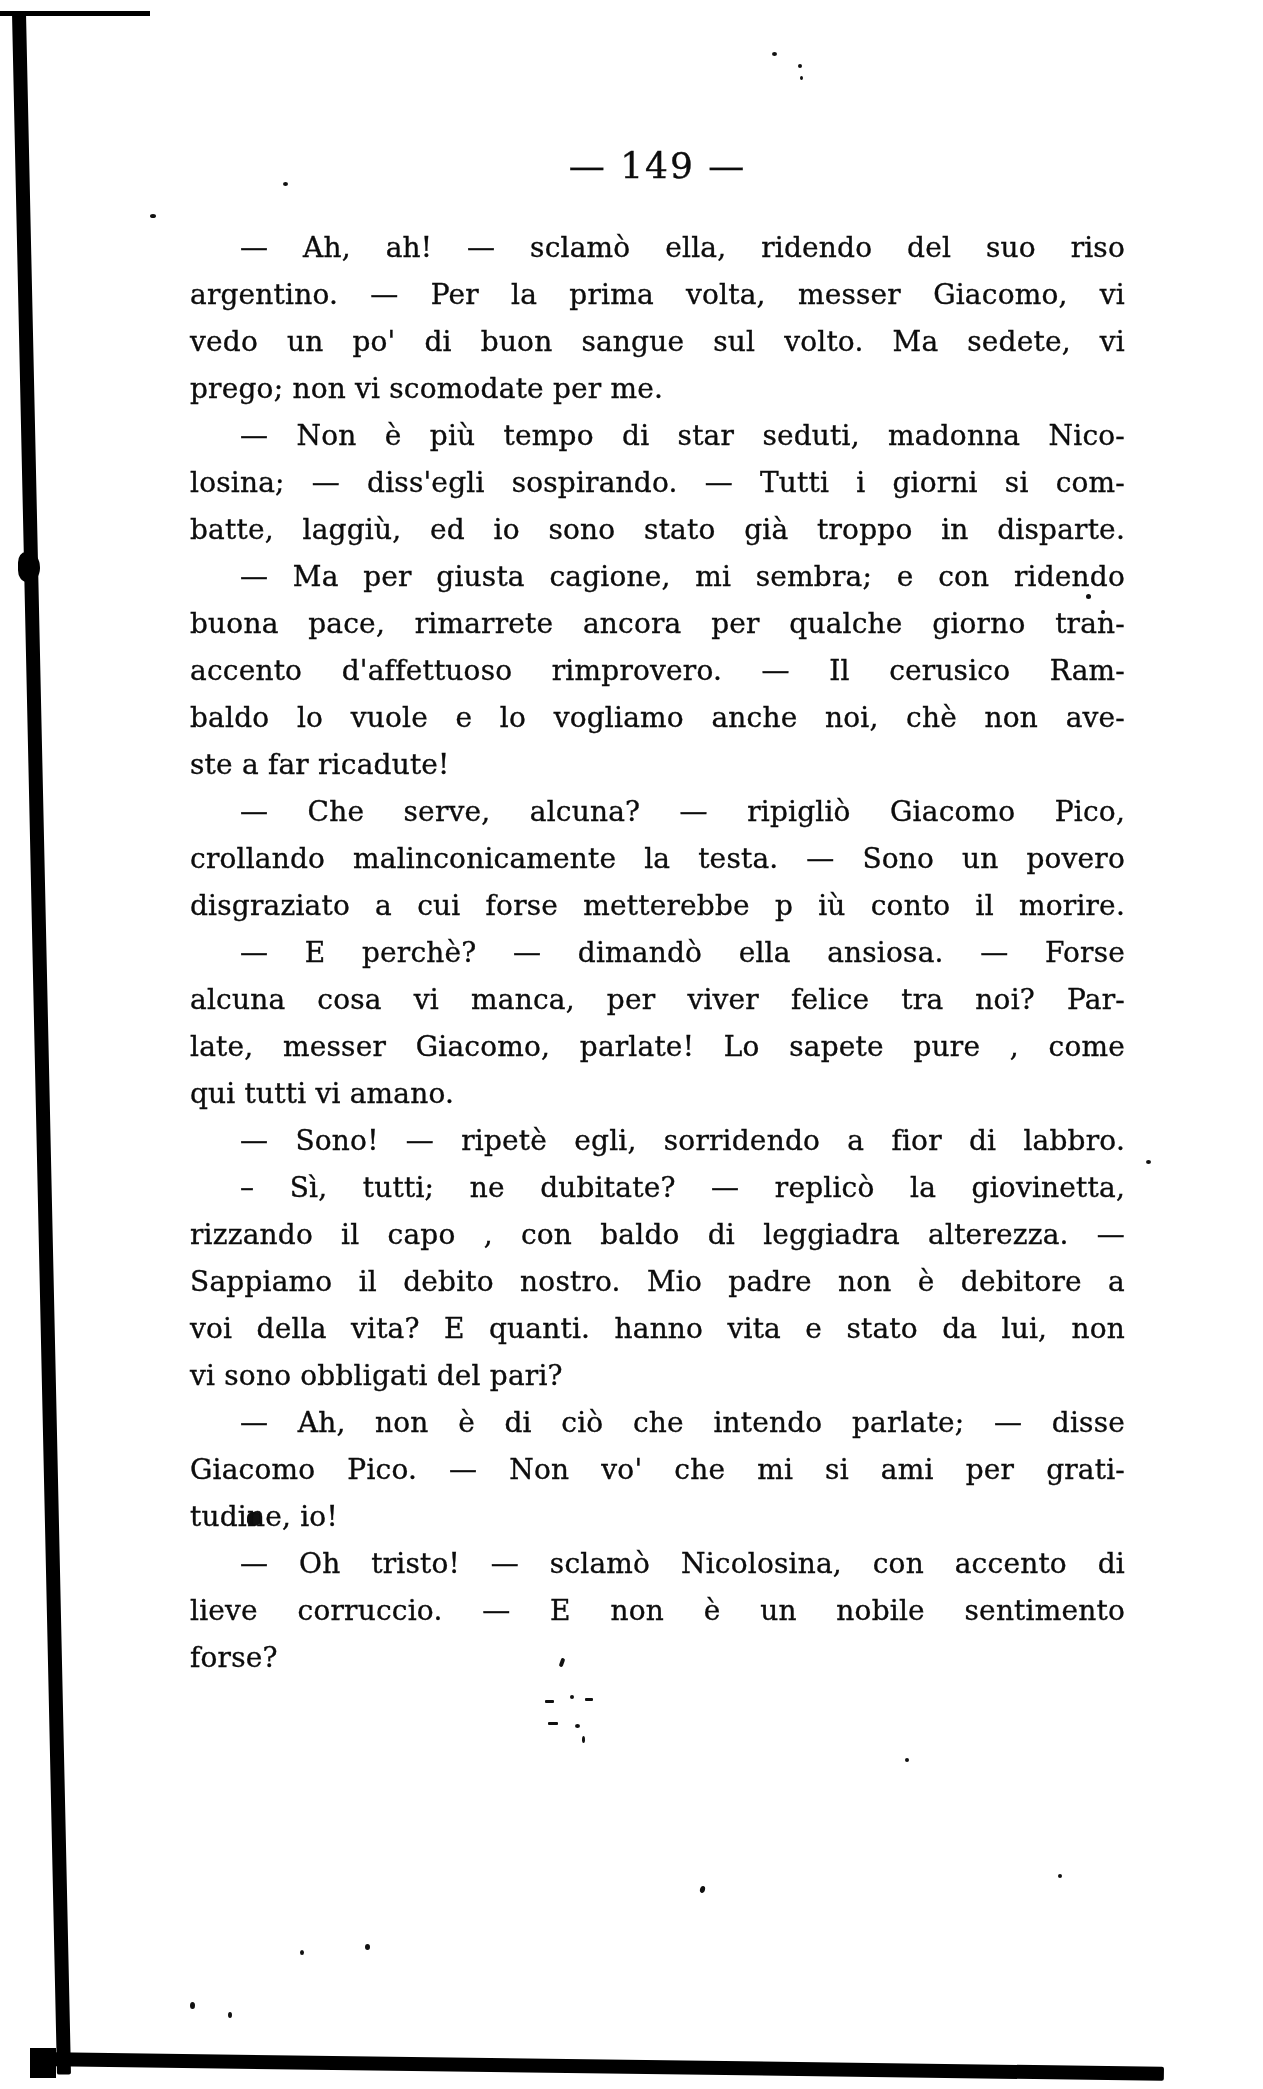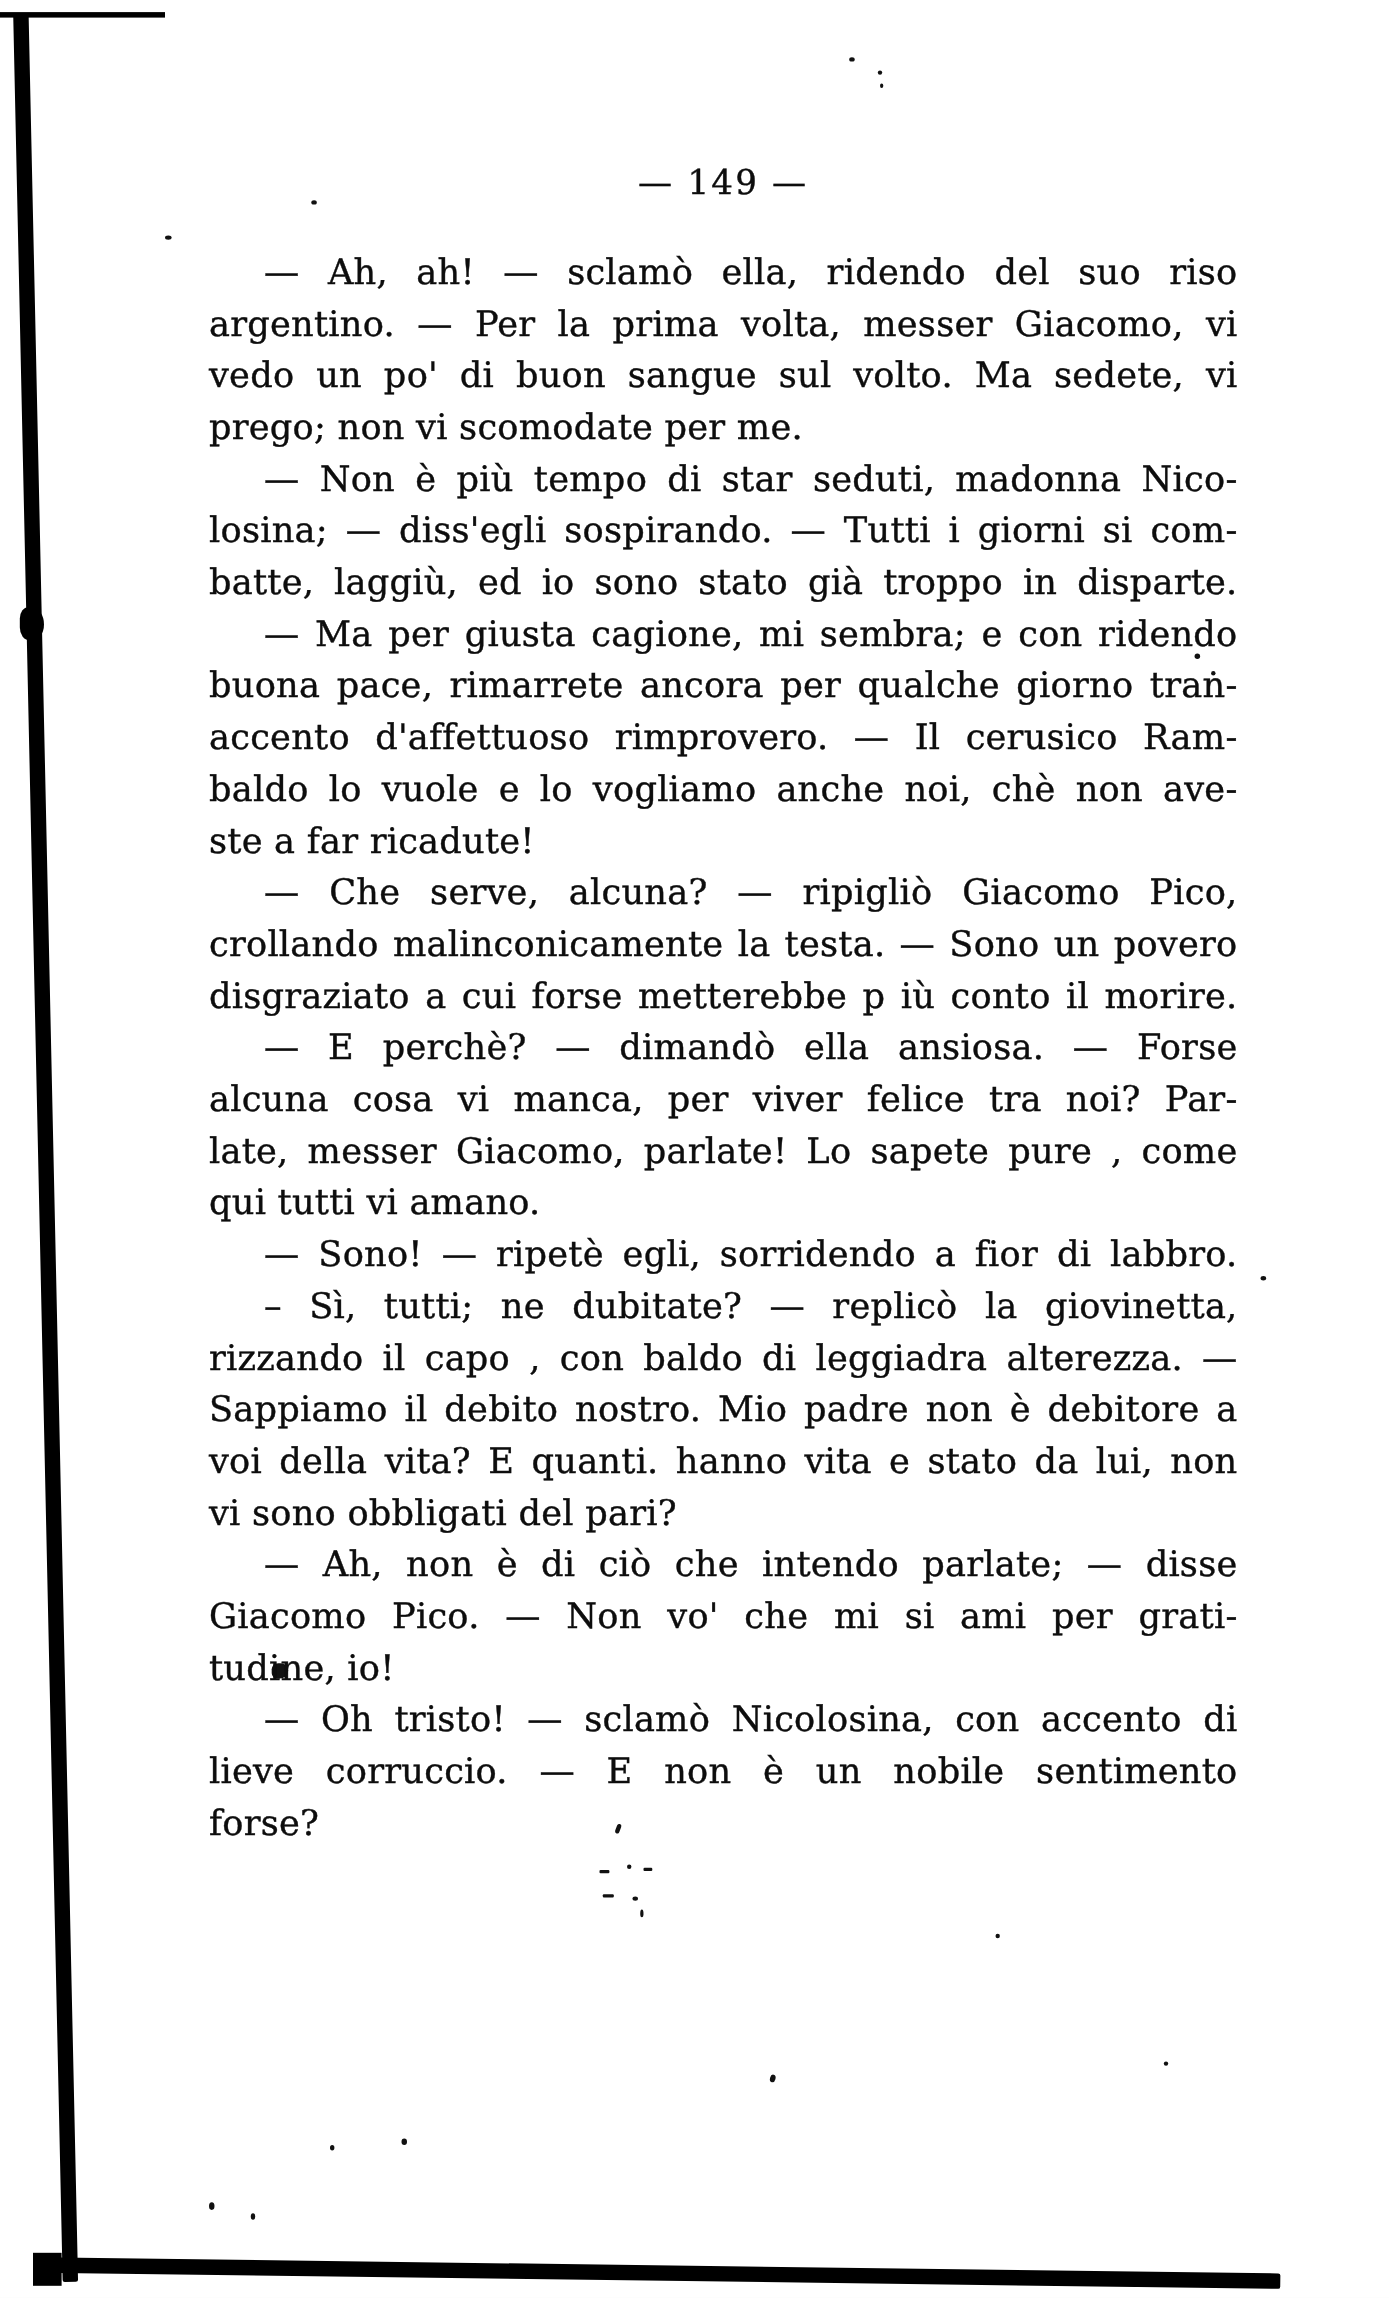--- a/index.html
+++ b/index.html
@@ -25,26 +25,26 @@
     left:34px;top:2052px;width:1130px;height:14px;
     transform-origin:left center;transform:rotate(0.75deg);
     border-radius:2px;
   }
   .edge-corner{left:30px;top:2048px;width:26px;height:30px;}
   .speck{position:absolute;background:#111;border-radius:50%;}
   .blob{position:absolute;background:#111;border-radius:45% 55% 60% 40%;}
   
   .header{
     position:absolute;left:190px;top:146px;width:935px;
-    text-align:center;font-size:31px;line-height:40px;
+    text-align:center;font-size:36px;line-height:40px;
     letter-spacing:2px;
   }
   .text-block{
     position:absolute;left:190px;top:224px;width:935px;
-    font-size:32px;line-height:47px;
+    font-size:28px;line-height:47px;
   }
   .line{
     text-align:justify;
     text-align-last:justify;
     height:47px;
     letter-spacing:0.2px;
   }
   .line.indent{text-indent:50px;}
   .line.last{text-align-last:left;}
 </style>

